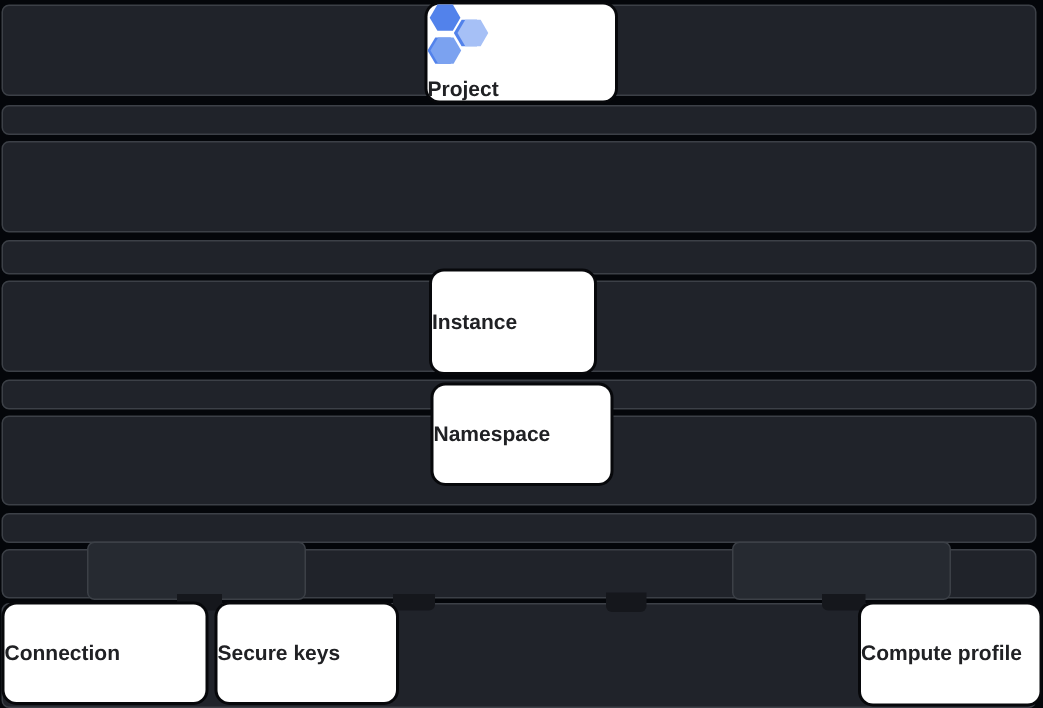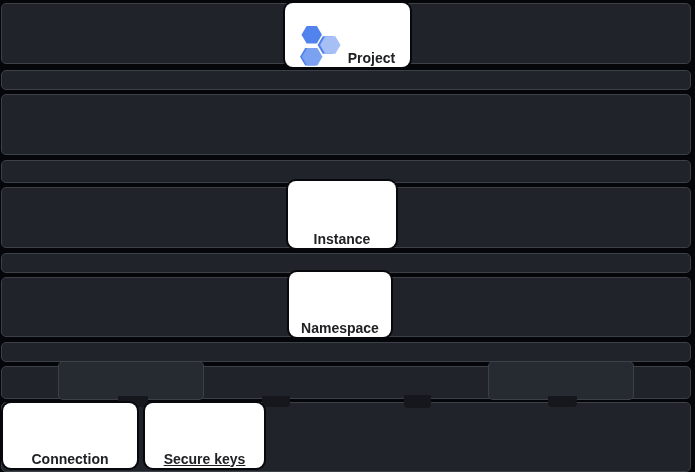--- a/index.html
+++ b/index.html
@@ -45,29 +45,30 @@
     background:var(--notch_fill);
     border-radius:0 0 4px 4px;
     z-index:3;
   }
   .node{
     position:absolute;
     background:var(--box_fill);
     border-radius:8px;
     box-shadow:0 0 0 2px var(--box_outline);
     display:flex;
-    align-items:flex-end;
+    align-items:flex-start;
     justify-content:center;
     text-align:center;
     color:var(--label_text);
     font-weight:bold;
     font-size:14px;
     line-height:1.25;
     z-index:5;
     box-sizing:border-box;
+    flex-direction:column;
   }
   .node .lbl{display:block;}
   #node-project{gap:7px;}
   #node-location{padding:0 14px;}
   #node-plugins{font-size:13px;line-height:1.2;padding:0 5px;}
   .hexicon{flex:0 0 auto;display:block;}
 </style>
 </head>
 <body>
 
@@ -101,28 +102,31 @@
       <polygon points="7.3,23.5 17.8,23.5 23,32.5 17.8,41.5 7.3,41.5 2,32.5" fill="var(--hex_medium)"></polygon>
     </svg>
     <span class="lbl">Project</span>
   </div>
 
 
   <div class="node" id="node-instance" style="left:288px;top:181px;width:108px;height:67px;">
     <span class="lbl">Instance</span>
   </div>
 
-  <div class="node" id="node-namespace" style="left:289px;top:272px;width:102px;height:65px;">
+  <div class="node" id="node-namespace" style="left:289px;top:257px;width:118px;height:65px;">
     <span class="lbl">Namespace</span>
   </div>
 
   <div class="node" id="node-connection" style="left:3px;top:403px;width:134px;height:65px;">
     <span class="lbl">Connection</span>
   </div>
 
-  <div class="node" id="node-secure-keys" style="left:145px;top:403px;width:119px;height:65px;text-decoration:underline;">
+  <div class="node" id="node-secure-keys" style="left:145px;top:403px;width:119px;height:65px;">
     <span class="lbl">Secure keys</span>
   </div>
 
 
 
+  <div class="node" id="node-compute-profile" style="left:574px;top:403px;width:119px;height:66px;">
+    <span class="lbl">Compute profile</span>
+  </div>
 
 </div>
 
 </body></html>

